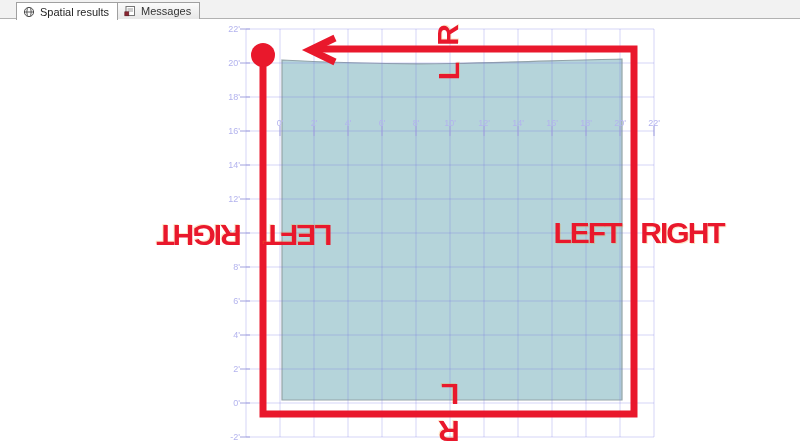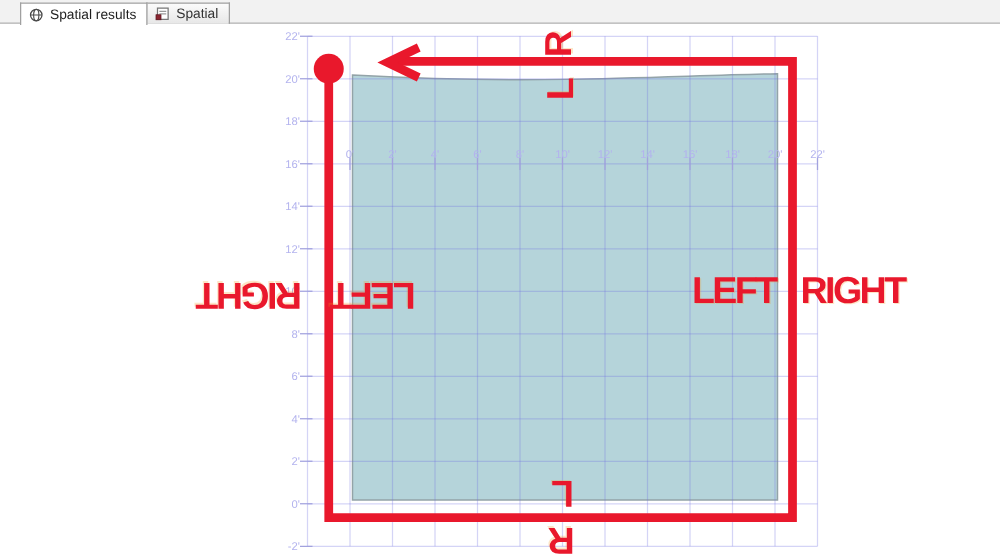--- a/index.html
+++ b/index.html
@@ -82,21 +82,21 @@
     </div>
     <div class="tab inactive">
       <span class="ticon">
         <svg width="12" height="12" viewBox="0 0 12 12">
           <rect x="2" y="1.5" width="8.5" height="9" fill="#fff" stroke="#777" stroke-width="1"></rect>
           <line x1="3.5" y1="4" x2="9" y2="4" stroke="#999" stroke-width="1"></line>
           <line x1="3.5" y1="6" x2="9" y2="6" stroke="#999" stroke-width="1"></line>
           <rect x="0.8" y="6.8" width="4" height="4" fill="#8a2530" stroke="#5d1720" stroke-width="0.6"></rect>
         </svg>
       </span>
-      <span>Spatial</span>
+      <span>Messages</span>
     </div>
   </div>
 
   <div class="layer">
 
     <svg id="plot-svg" class="layer" width="800" height="446" viewBox="0 0 800 446">
       <path class="spoly" d="M 282 400 L 282 60 C 340 63 400 64.5 452 63.5 C 512 62.5 572 60 622 59 L 622 400 Z"></path>
       <g id="grid-lines">
           <line x1="246" y1="29" x2="246" y2="437" class="gridline"></line>
           <line x1="246" y1="29" x2="654" y2="29" class="gridline"></line>

